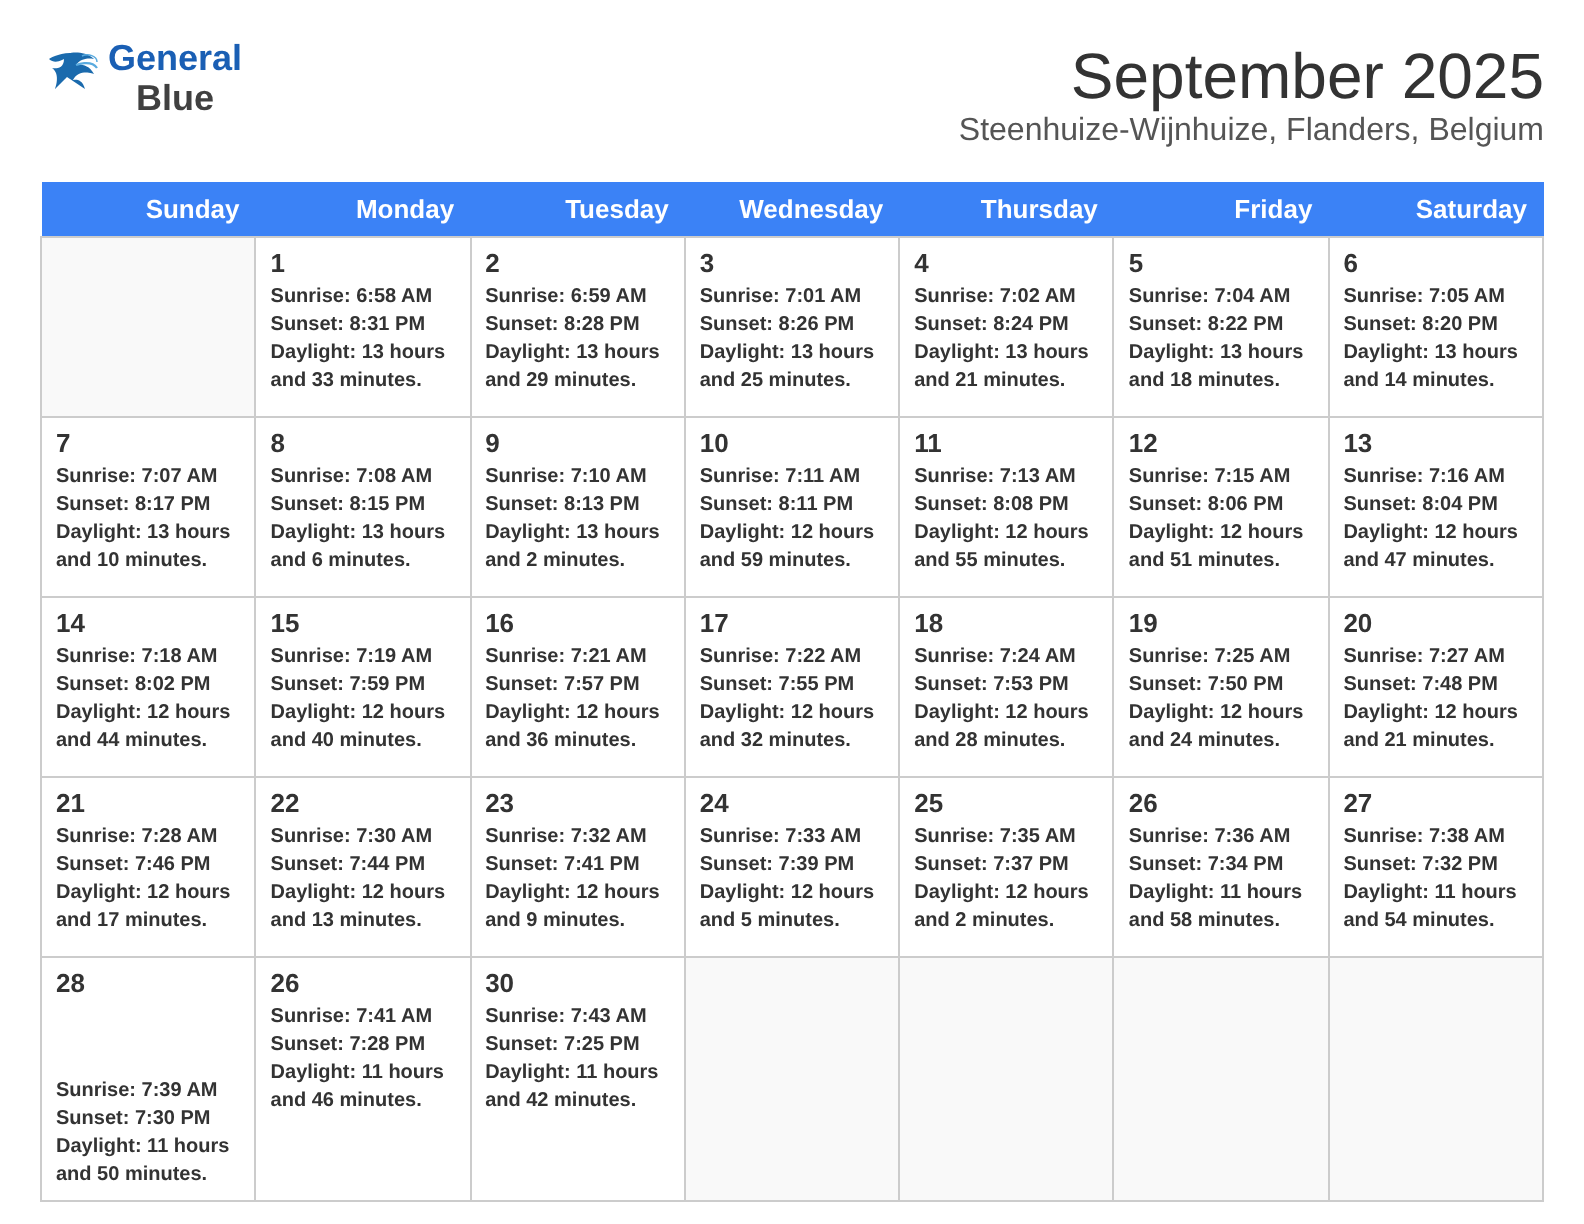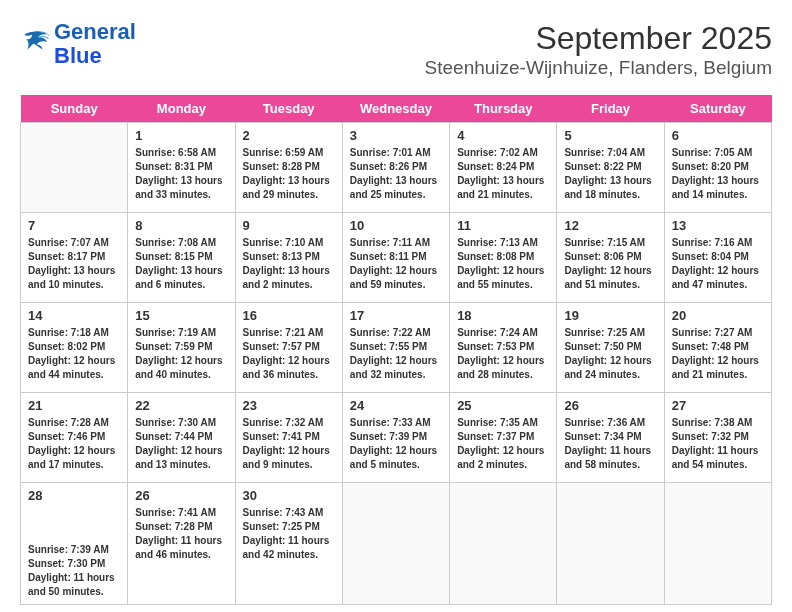--- a/index.html
+++ b/index.html
@@ -15,53 +15,54 @@
       justify-content: space-between;
       align-items: flex-start;
       margin-bottom: 16px;
     }
     .logo {
       display: flex;
       align-items: center;
       gap: 4px;
     }
     .logo-text {
-      font-size: 22px;
+      font-size: 18px;
       font-weight: bold;
       color: #333;
       line-height: 1.1;
+      text-align: center;
     }
     .logo-text span {
       color: #1a5fb4;
     }
     .logo-bird {
       width: 30px;
       height: 28px;
     }
     .title-block {
       text-align: right;
     }
     .month-title {
       font-size: 32px;
       font-weight: normal;
       color: #333;
     }
     .subtitle {
-      font-size: 19px;
+      font-size: 16px;
       color: #555;
     }
     table {
       width: 100%;
       border-collapse: collapse;
       table-layout: fixed;
     }
     th {
-      background-color: #ec4899;
+      background-color: #3b82f6;
       color: #fff;
-      text-align: center;
+      text-align: right;
       padding: 6px 8px;
       font-size: 13px;
       font-weight: bold;
     }
     td {
       border: 1px solid #ccc;
       vertical-align: top;
       padding: 5px 7px;
       min-height: 80px;
       height: 90px;
@@ -93,21 +94,21 @@
   <div class="logo">
     <div>
       <svg class="logo-bird" viewBox="0 0 40 36" xmlns="http://www.w3.org/2000/svg">
         <path d="M20 4 C20 4 30 2 36 8 C36 8 28 6 24 12 C24 12 32 10 36 18 C36 18 26 14 22 22 C22 22 28 20 30 28 L18 20 L10 28 C10 28 14 18 8 14 C8 14 16 16 16 8 C16 8 10 12 6 8 C6 8 12 4 20 4Z" fill="#1a6aad"></path>
         <path d="M24 12 C24 12 34 8 38 14" fill="none" stroke="#5aabdf" stroke-width="1.5"></path>
         <path d="M28 6 C32 4 38 6 38 10" fill="none" stroke="#5aabdf" stroke-width="1"></path>
       </svg>
     </div>
     <div>
       <div class="logo-text">
-        <span>General</span><br><span style="color:#1d4ed8">Blue</span>
+        <span>General</span><br><span style="color:#404040">Blue</span>
       </div>
     </div>
   </div>
   <div class="title-block">
     <div class="month-title">September 2025</div>
     <div class="subtitle">Steenhuize-Wijnhuize, Flanders, Belgium</div>
   </div>
 </div>
 
 <table>

